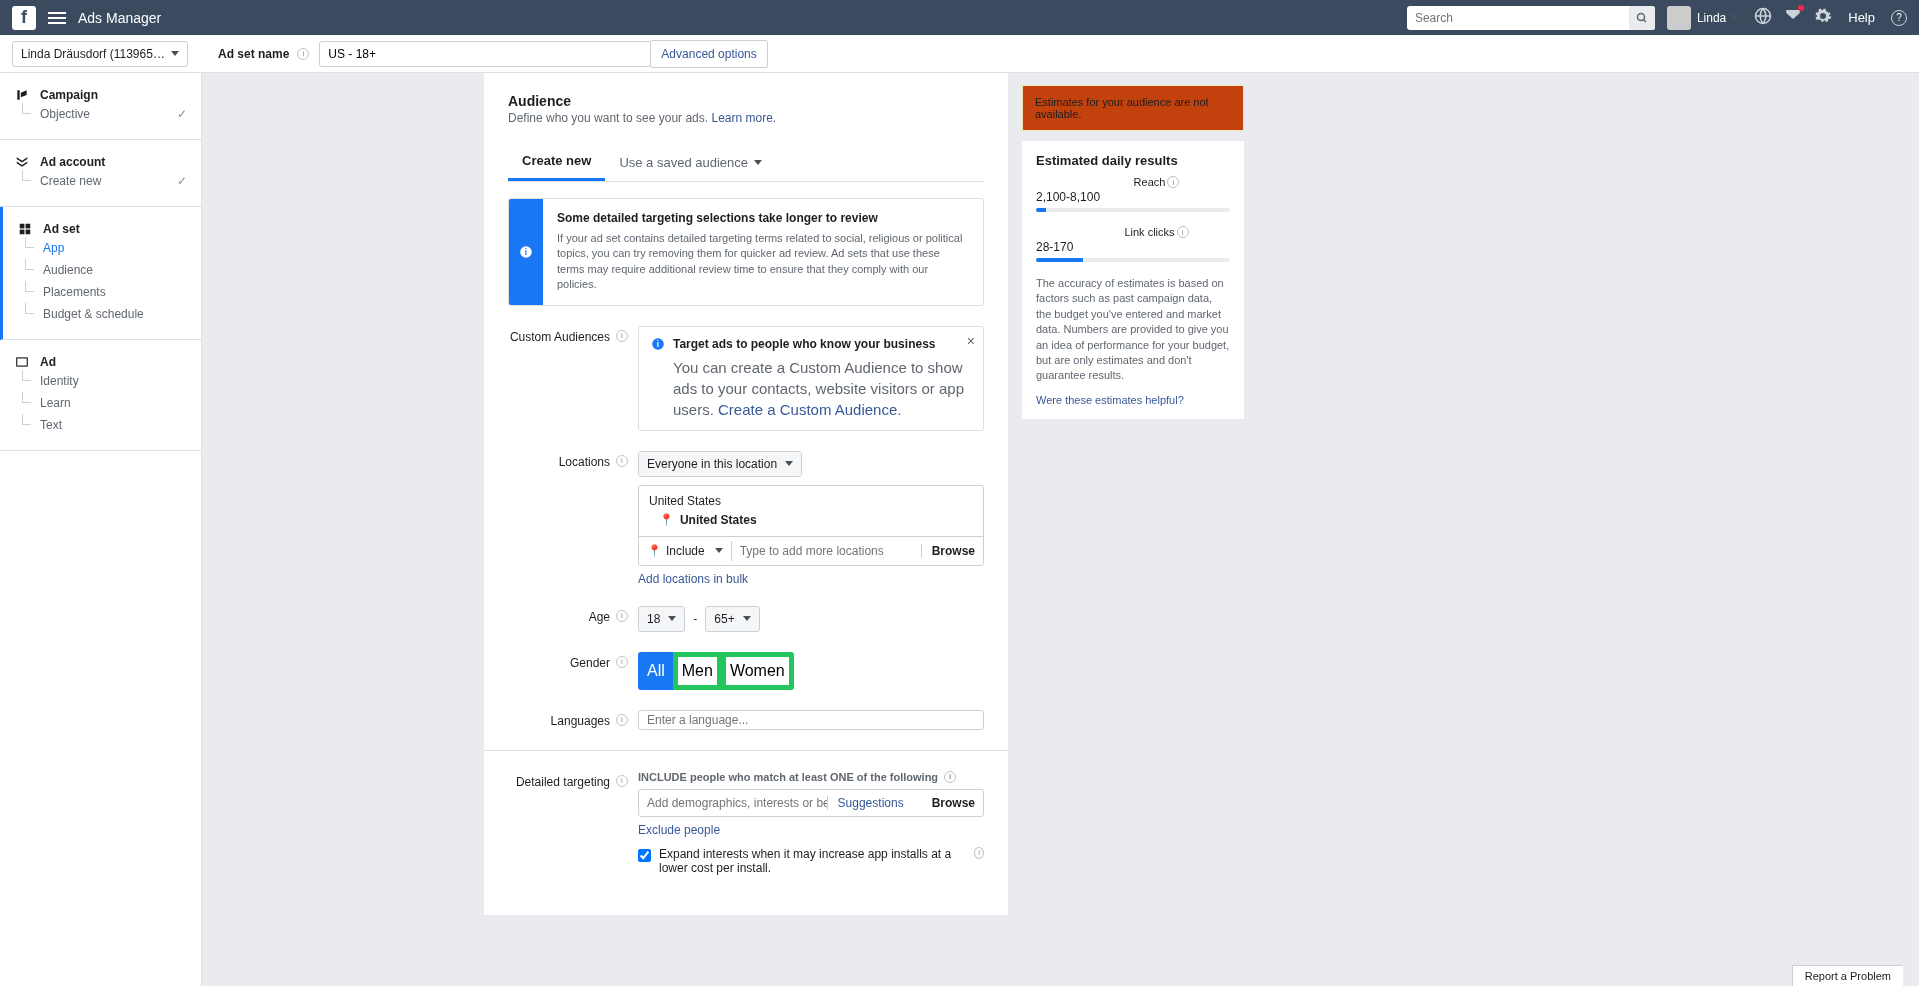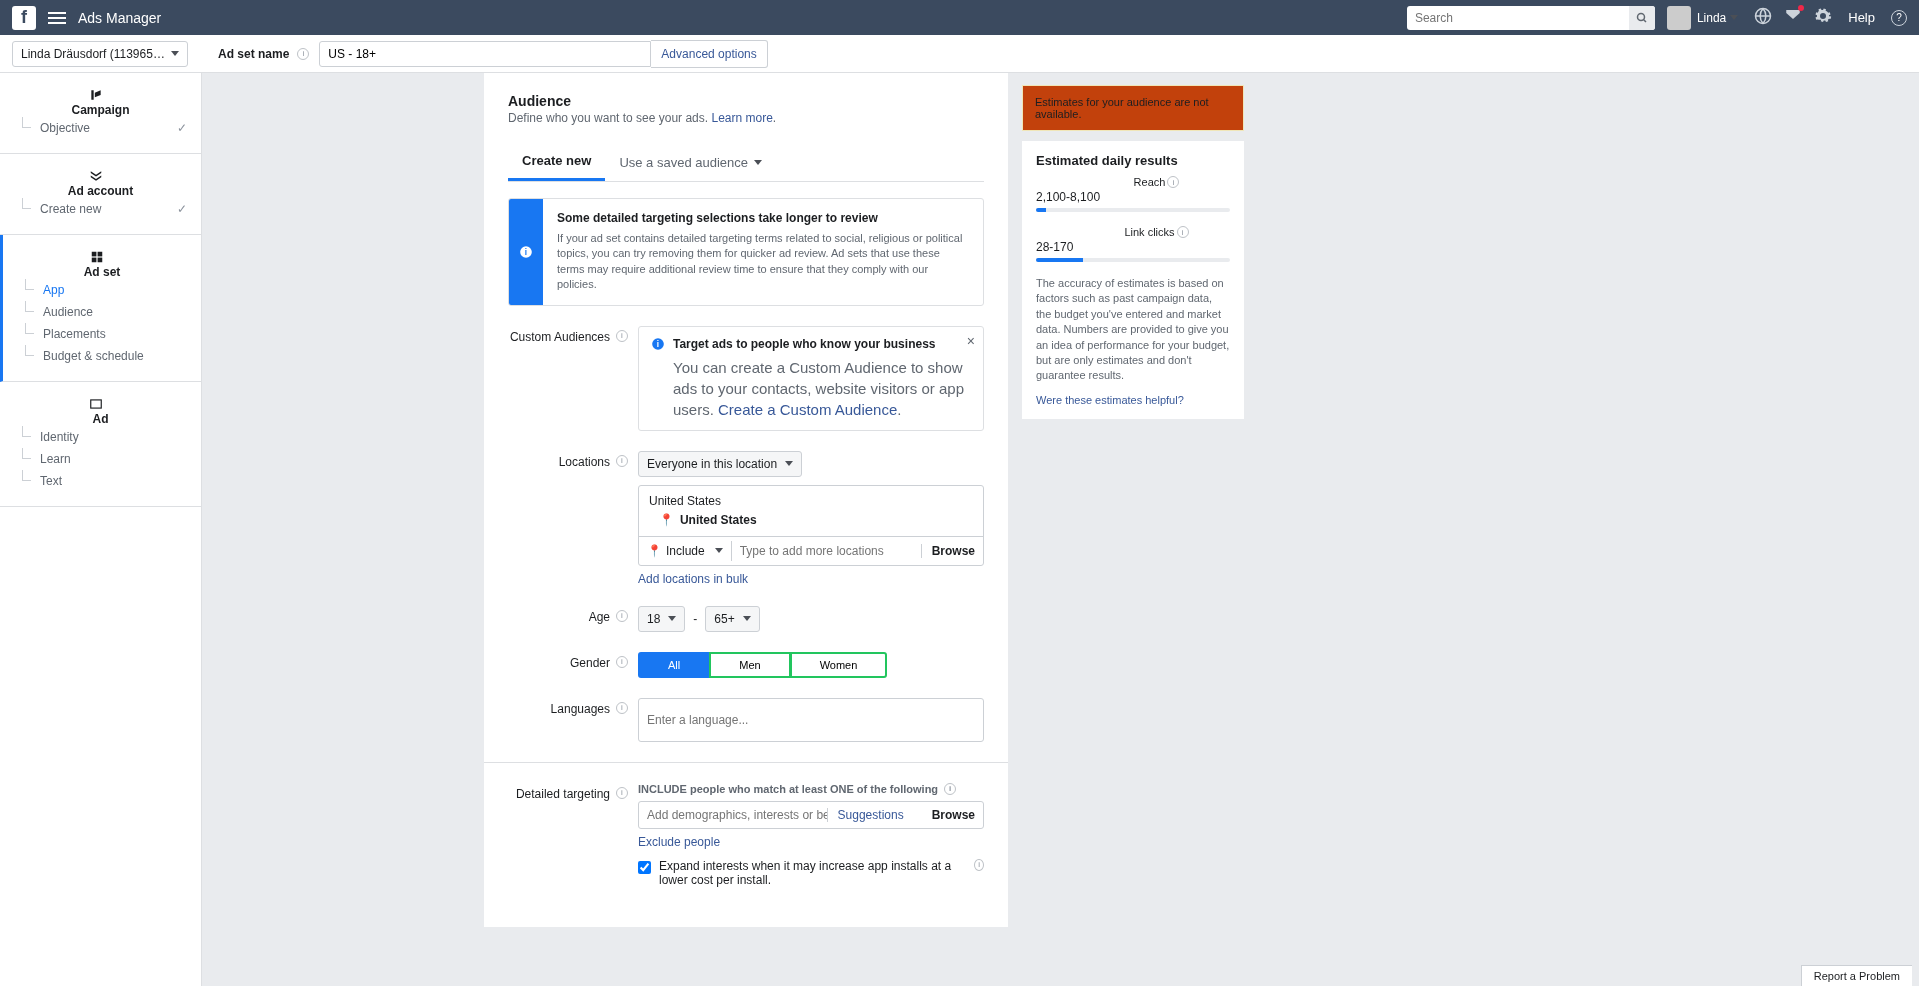--- a/index.html
+++ b/index.html
@@ -31,21 +31,21 @@
 .adset-name-group { display: flex; align-items: center; margin-left: 30px; }
 .adset-name-label { font-weight: bold; margin-right: 6px; }
 .info-icon { width: 12px; height: 12px; border: 1px solid #bec2c7; border-radius: 50%; display: inline-flex; align-items: center; justify-content: center; font-size: 8px; color: #8d949e; margin-left: 2px; }
 .adset-name-input { border: 1px solid #ccd0d5; border-radius: 3px 0 0 3px; height: 26px; padding: 0 8px; width: 332px; margin-left: 10px; font-size: 12px; }
 .advanced-btn { border: 1px solid #ccd0d5; border-left: none; border-radius: 0 3px 3px 0; height: 28px; padding: 0 10px; background: #fff; color: #385898; font-size: 12px; cursor: pointer; }
 
 
 .main-layout { display: flex; height: calc(100vh - 73px); }
 .left-sidebar { width: 202px; border-right: 1px solid #dddfe2; display: flex; flex-direction: column; }
 .step-section { border-bottom: 1px solid #dddfe2; padding: 14px 0; }
-.step-header { display: flex; align-items: center; padding: 0 14px; font-size: 12px; font-weight: bold; color: #1c1e21; flex-direction: column; }
+.step-header { display: flex; align-items: center; padding: 0 14px; font-size: 12px; font-weight: bold; color: #1c1e21; }
 .step-icon { width: 16px; height: 16px; margin-right: 10px; display: flex; align-items: center; justify-content: center; }
 .step-item { display: flex; align-items: center; padding: 4px 14px 4px 40px; font-size: 12px; color: #606770; cursor: pointer; position: relative; }
 .step-item .tree { position: absolute; left: 22px; top: 0; bottom: 50%; border-left: 1px solid #ccd0d5; }
 .step-item .tree::after { content: ''; position: absolute; left: 0; bottom: 0; width: 8px; border-bottom: 1px solid #ccd0d5; }
 .step-item.active { color: #1877f2; }
 .step-item .check { margin-left: auto; color: #8d949e; }
 .step-section.active-section { border-left: 3px solid #1877f2; }
 .close-bar { margin-top: auto; padding: 12px 36px 24px; }
 .close-btn { width: 100%; height: 26px; border: 1px solid #ccd0d5; background: #f5f6f7; border-radius: 3px; cursor: pointer; font-size: 12px; }
 
@@ -89,26 +89,26 @@
 .location-input-row { display: flex; align-items: center; border-top: 1px solid #ccd0d5; padding: 4px 8px; }
 .include-dd { display: flex; align-items: center; font-size: 12px; cursor: pointer; margin-right: 8px; }
 .include-dd .pin { margin-right: 4px; }
 .include-dd .caret { margin-left: 10px; }
 .location-input { flex: 1; border: none; border-left: 1px solid #ccd0d5; padding: 0 8px; height: 20px; outline: none; font-size: 12px; }
 .browse-link { font-size: 12px; color: #1c1e21; font-weight: bold; cursor: pointer; margin-left: 8px; border-left: 1px solid #ccd0d5; padding-left: 10px; }
 .link-text { color: #385898; font-size: 12px; cursor: pointer; margin-top: 6px; display: inline-block; }
 
 .age-sep { margin: 0 8px; }
 .gender-group { display: flex; }
-.gender-btn { border: 2px solid #22c55e; padding: 5px 28px; font-size: 11px; cursor: pointer; background: #fff; margin-left: -1px; }
+.gender-btn { border: 5px solid #22c55e; padding: 5px 4px; font-size: 16px; cursor: pointer; background: #fff; margin-left: -1px; }
 .gender-btn:first-child { border-radius: 3px 0 0 3px; margin-left: 0; }
 .gender-btn:last-child { border-radius: 0 3px 3px 0; }
 .gender-btn.active { background: #1877f2; color: #fff; border-color: #1877f2; }
 
-.lang-input { width: 100%; border: 1px solid #ccd0d5; border-radius: 3px; height: 44px; padding: 0 8px; font-size: 12px; }
+.lang-input { width: 100%; border: 1px solid #ccd0d5; border-radius: 3px; height: 20px; padding: 0 8px; font-size: 12px; }
 
 .divider { border-top: 1px solid #dddfe2; margin: 20px -24px 0; }
 
 .dt-label { font-size: 11px; font-weight: bold; color: #606770; display: flex; align-items: center; gap: 4px; }
 .dt-input-row { display: flex; align-items: center; border: 1px solid #ccd0d5; border-radius: 3px; margin-top: 6px; height: 28px; padding: 0 8px; }
 .dt-input-row input { flex: 1; border: none; outline: none; font-size: 12px; }
 .sugg-link { font-size: 12px; color: #385898; cursor: pointer; border-left: 1px solid #ccd0d5; padding: 0 10px; }
 
 .checkbox-row { display: flex; align-items: flex-start; font-size: 12px; margin-top: 10px; }
 .checkbox-row input { margin-right: 8px; margin-top: 2px; }
@@ -118,21 +118,21 @@
 .warn-box { background: #c2410c; border: 1px solid #f0e6b8; padding: 10px 12px; font-size: 11px; color: #1c1e21; margin-top: 12px; }
 .est-card { background: #fff; padding: 12px 14px; margin-top: 10px; font-size: 12px; }
 .est-card h3 { font-size: 13px; margin-bottom: 8px; }
 .metric-label { font-size: 11px; font-weight: normal; margin-top: 6px; display: flex; justify-content: center; align-items: center; margin-left: 47px; }
 .metric-value { font-size: 12px; margin-top: 2px; }
 .bar { height: 4px; background: #e9ebee; margin-top: 4px; border-radius: 2px; overflow: hidden; }
 .bar .fill { height: 100%; background: #1877f2; }
 .est-desc { font-size: 11px; color: #606770; margin-top: 14px; line-height: 1.4; }
 .est-link { color: #385898; font-size: 11px; cursor: pointer; margin-top: 10px; display: inline-block; }
 
-.report-problem { position: fixed; bottom: 0; right: 7px; background: #fff; border: 1px solid #ccd0d5; border-bottom: none; border-right: none; padding: 4px 12px; font-size: 11px; cursor: pointer; }
+.report-problem { position: fixed; bottom: 0; right: 16px; background: #fff; border: 1px solid #ccd0d5; border-bottom: none; border-right: none; padding: 4px 12px; font-size: 11px; cursor: pointer; }
 </style>
 </head>
 <body>
 
 <div class="top-nav">
   <div class="fb-logo">f</div>
   <div class="hamburger">
       <span></span>
       <span></span>
       <span></span>

